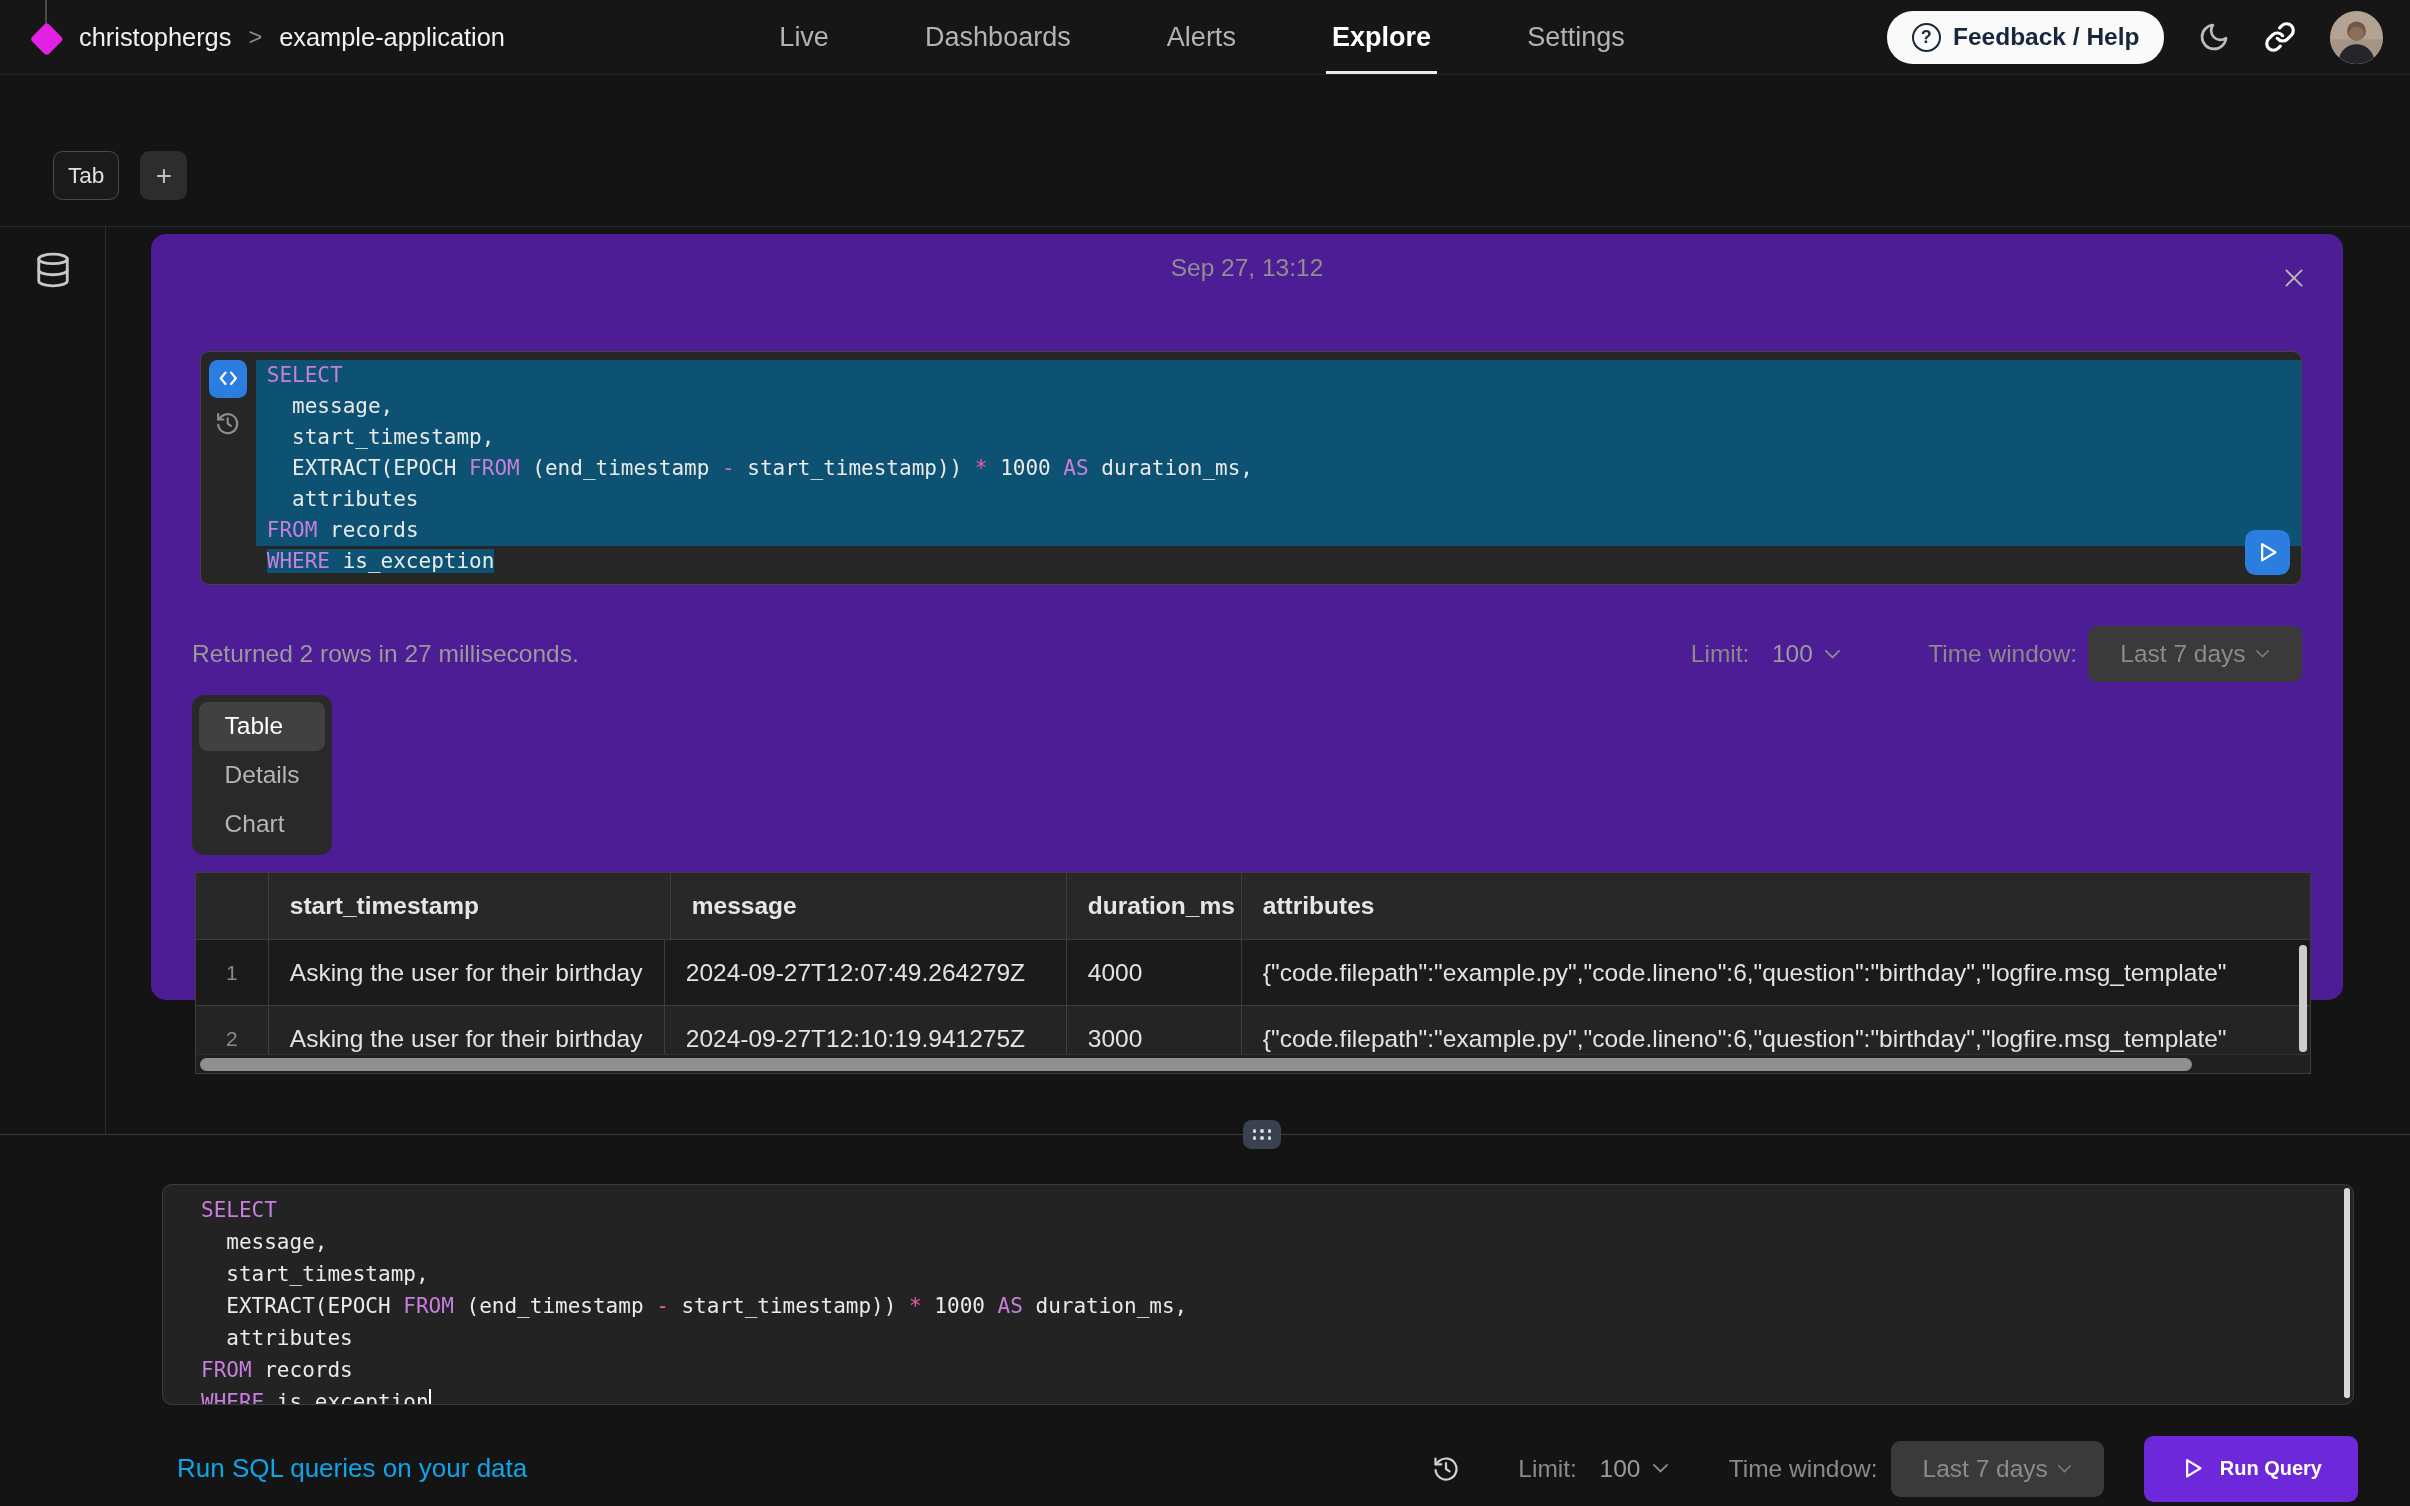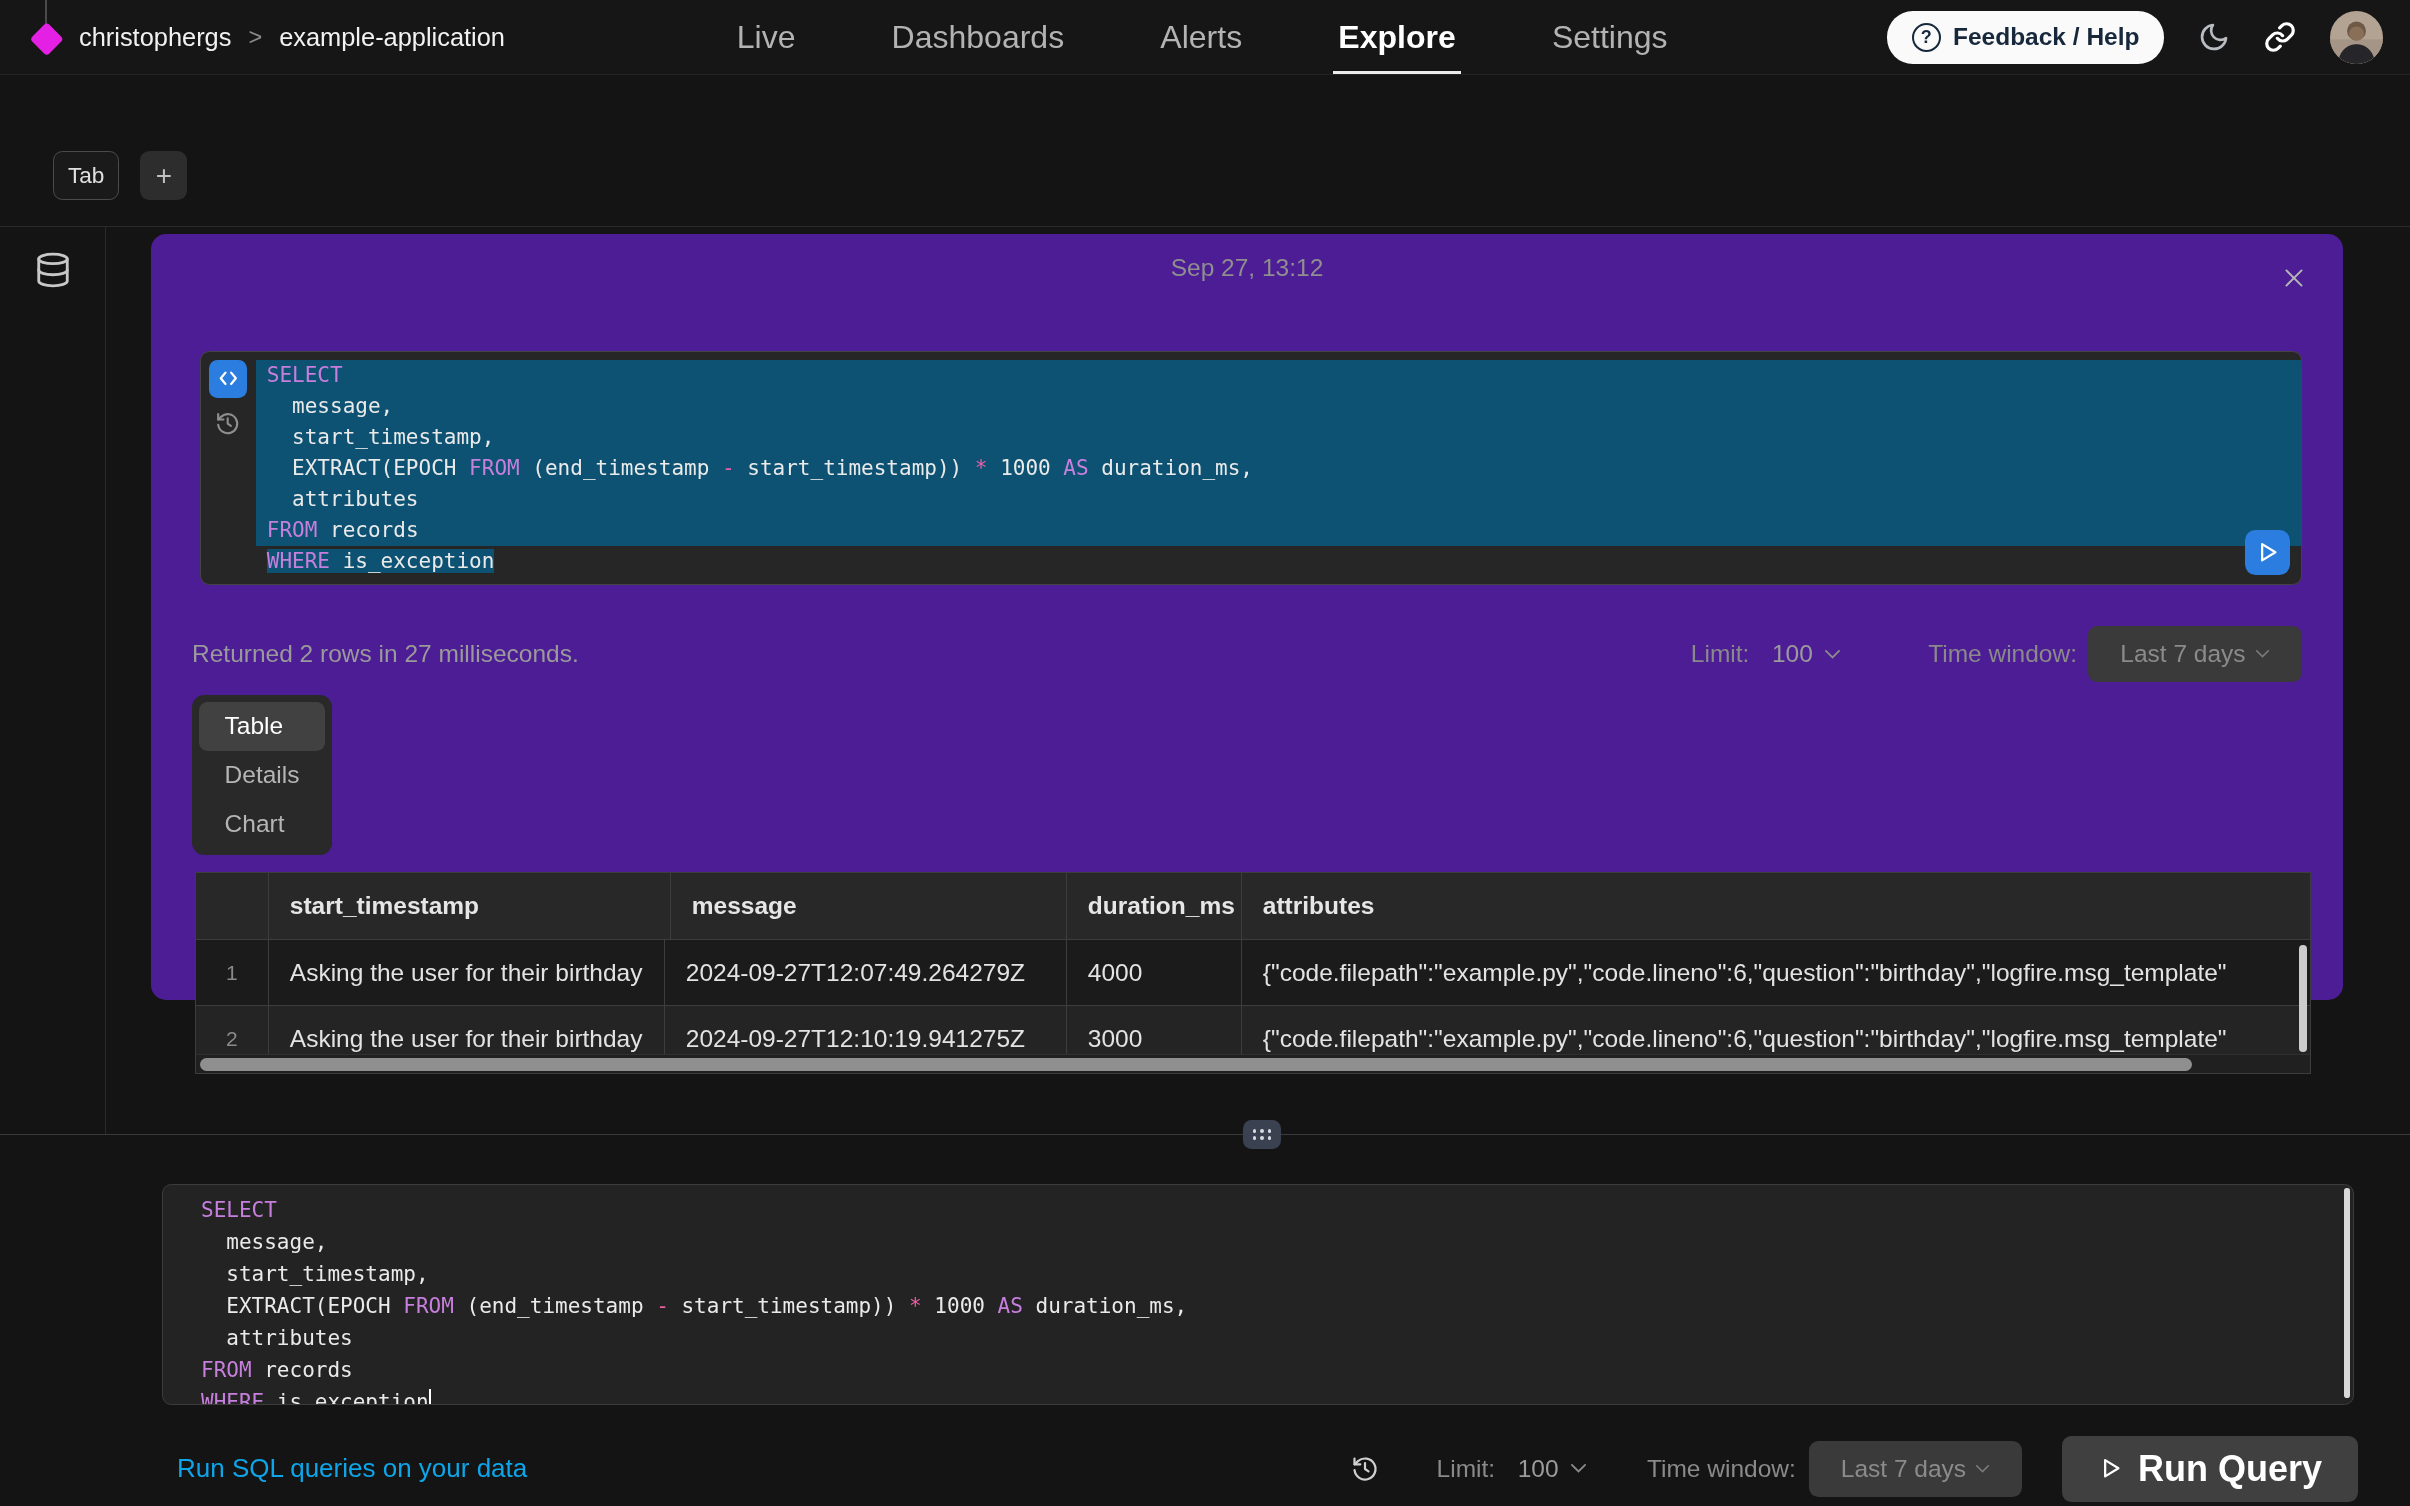--- a/index.html
+++ b/index.html
@@ -13,21 +13,21 @@
   .topbar{ position:absolute; left:0; top:0; width:2411px; height:75px; background:#161616;
            border-bottom:0.9px solid #242424; display:flex; align-items:center; padding:0 28px; }
   .logo-wrap{ position:relative; width:38px; height:75px; flex:0 0 auto; }
   .logo-line{ position:absolute; left:17px; top:0; width:1.9px; height:28px; background:#4a4a4a; }
   .logo-diamond{ position:absolute; left:6.6px; top:27px; width:23.5px; height:23.5px; border-radius:3.8px;
                  background:var(--logo-magenta); transform:rotate(45deg); }
   .breadcrumb{ display:flex; align-items:center; margin-left:13px; font-size:25.4px; color:#f2f2f2;
                font-weight:500; white-space:nowrap; }
   .breadcrumb .sep{ color:#8a8a8a; margin:0 17px; font-size:23.5px; }
   .main-nav{ flex:1; height:100%; display:flex; justify-content:center; gap:73px; }
-  .nav-item{ height:100%; display:flex; align-items:center; padding:3.8px 5.6px 0 5.6px; font-size:32px;
+  .nav-item{ height:100%; display:flex; align-items:center; padding:3.8px 5.6px 0 5.6px; font-size:27px;
              color:#b3b3b3; border-bottom:3.8px solid transparent; cursor:pointer;margin-left:12px; }
   .nav-item.active{ color:#ffffff; font-weight:600; border-bottom-color:#ececec; }
   .top-right{ display:flex; align-items:center; gap:34px; }
   .feedback-btn{ height:53px; background:#fafafa; border-radius:26px; display:flex; align-items:center;
                  gap:12.2px; padding:0 24.5px; color:#17283c; font-size:24.5px; font-weight:600; }
   .q-circle{ width:29px; height:29px; border:2.4px solid #17283c; border-radius:50%; display:flex;
              align-items:center; justify-content:center; font-size:18px; font-weight:700; }
   .icon-btn{ display:flex; align-items:center; justify-content:center; }
   .avatar{ width:53px; height:53px; border-radius:50%; overflow:hidden; flex:0 0 auto; }
   
@@ -106,22 +106,22 @@
   .editor .line{ height:32px; line-height:32px; white-space:pre; font-family:"DejaVu Sans Mono", monospace;
                  font-size:21px; color:#eaeaea; }
   .cursor{ display:inline-block; width:2.4px; height:24.5px; background:#ffffff; vertical-align:-3.8px; }
   .editor-scroll{ position:absolute; right:3.8px; top:4.7px; width:5.6px; height:210px; border-radius:2.8px;
                   background:#d8d8d8; }
   
   .bottombar{ position:absolute; left:0; top:1431px; width:2411px; height:75px; display:flex;
               align-items:center; padding:0 53px 0 177px; }
   .hint{ color:#0ea5e9; font-size:26px; }
   .bb-right{ margin-left:auto; display:flex; align-items:center; }
-  .run-btn{ height:66px; border-radius:9.4px; background:#404040; display:flex; align-items:center;
-            gap:15px; padding:0 36px; color:#ffffff; font-size:36px; font-weight:600; }
+  .run-btn{ height:66px; border-radius:9.4px; background:#6d28d9; display:flex; align-items:center;
+            gap:15px; padding:0 36px; color:#ffffff; font-size:20px; font-weight:600; }
   svg{ display:block; }
 </style>
 </head>
 <body>
 
 <header class="topbar">
   <div class="logo-wrap">
     <div class="logo-line"></div>
     <div class="logo-diamond"></div>
   </div>

